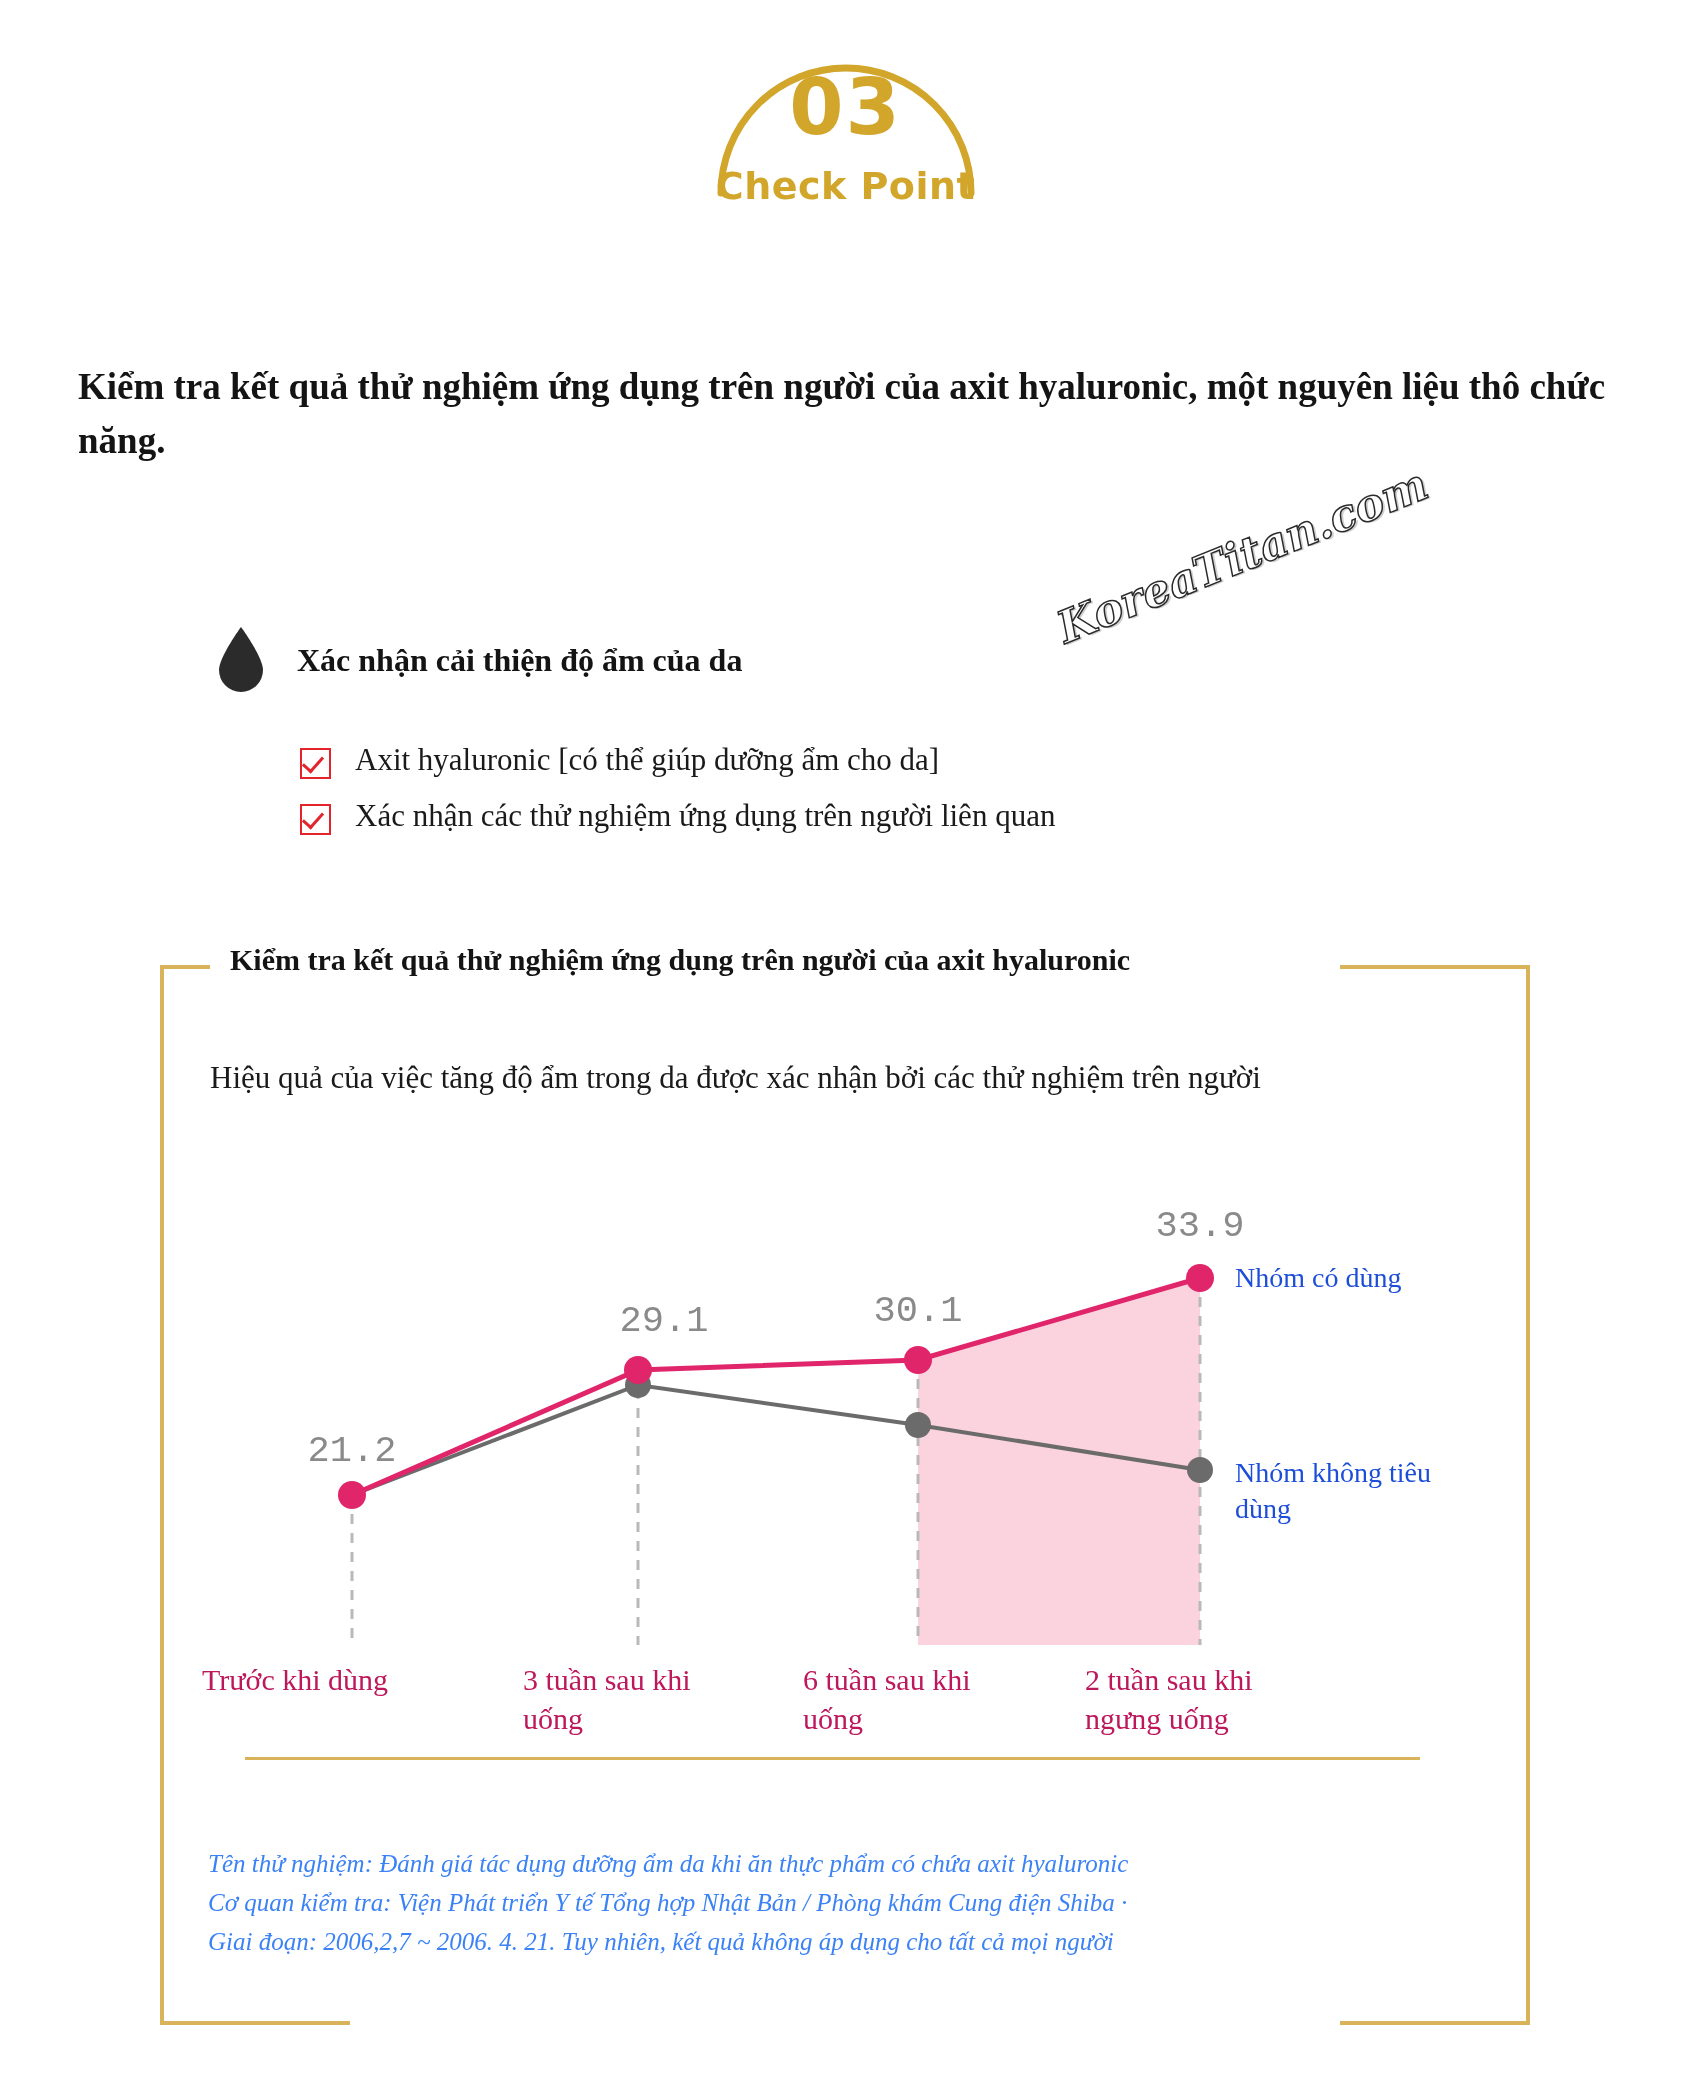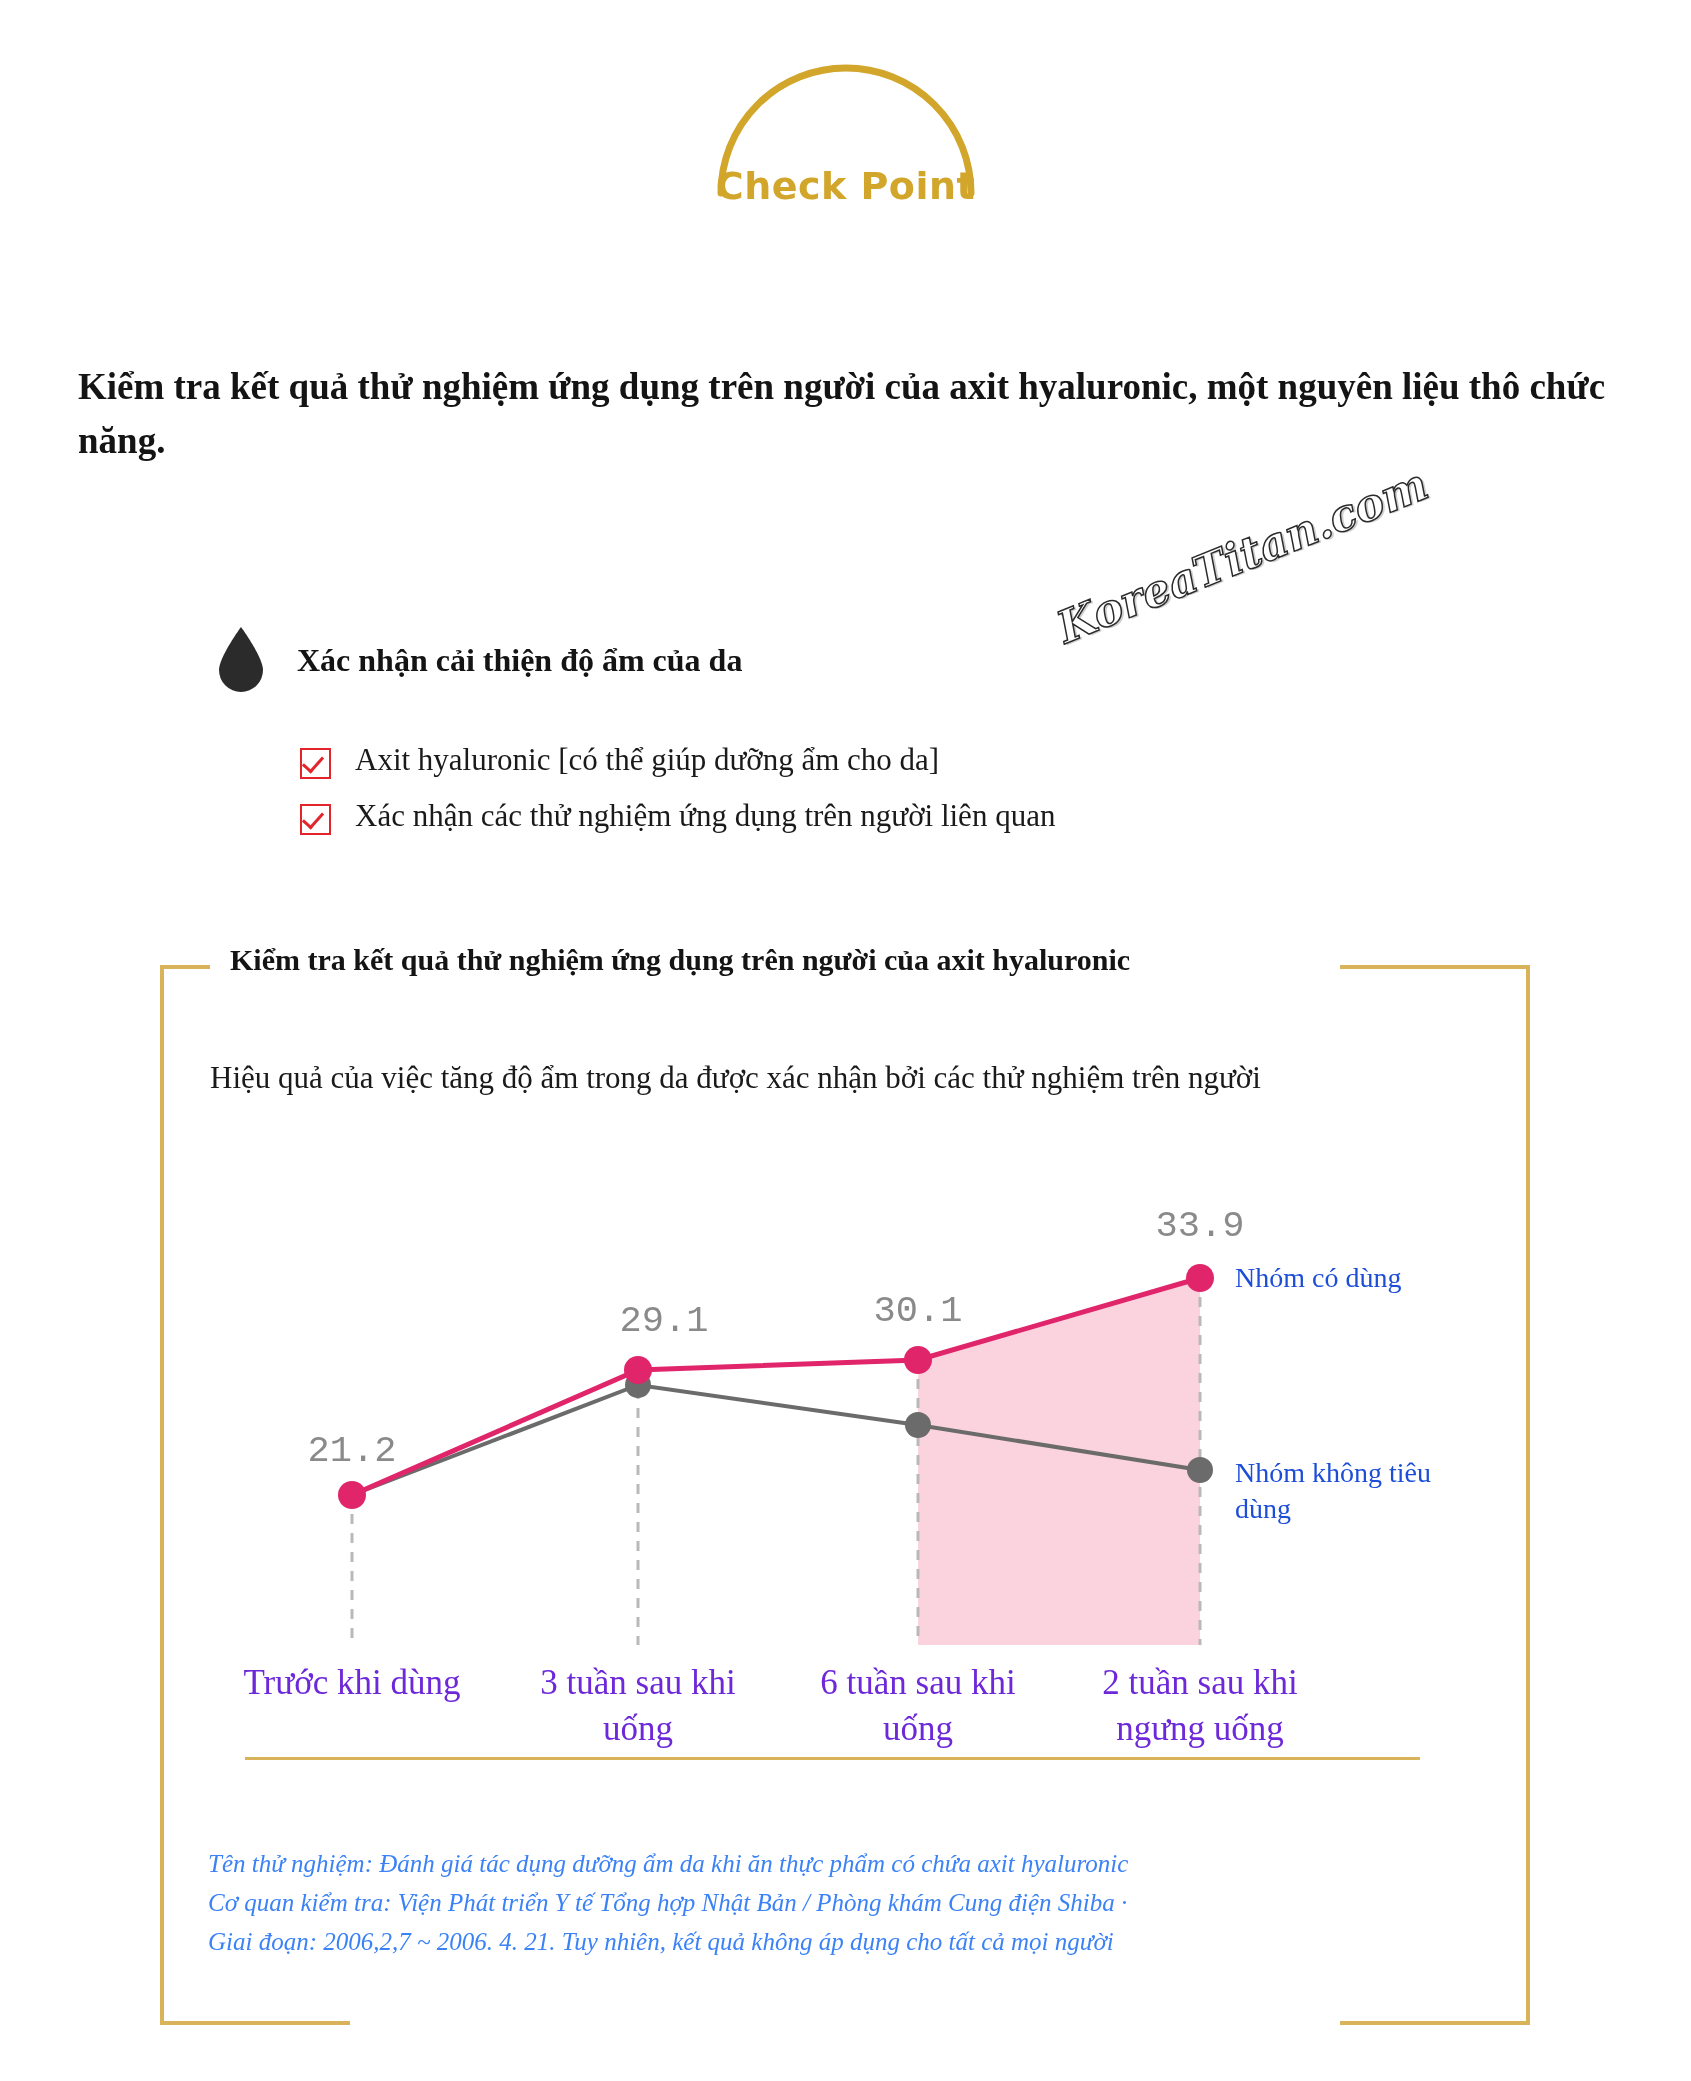--- a/index.html
+++ b/index.html
@@ -198,23 +198,22 @@
   .val-label {
     position: absolute;
     font-family: Liberation Mono, monospace;
     font-size: 37px;
     color: #8a8a8a;
     transform: translateX(-50%);
     white-space: nowrap;
   }
   .x-label {
     position: absolute;
-    font-size: 35px;
-    color: #6d28d9;
-    text-align: center;
+    font-size: 30px;
+    color: #be185d;
     transform: translateX(-50%);
     line-height: 1.3;
   }
   .series-label {
     position: absolute;
     font-size: 28px;
     color: #1d4ed8;
     line-height: 1.3;
   }
   .axis-line {
@@ -241,20 +240,21 @@
 </style>
 </head>
 <body>
 
 <div class="header">
   <div class="badge-arc">
     <svg width="330" height="175" viewBox="0 0 330 175" aria-hidden="true">
       <path d="M40 165 A125 125 0 1 1 290 165" fill="none" stroke="#d2a52b" stroke-width="7" stroke-linecap="round"></path>
       <rect x="95" y="118" width="140" height="60" fill="#ffffff"></rect>
     </svg>
+    <div class="badge-number">03</div>
     <div class="badge-caption">Check Point</div>
   </div>
 </div>
 
 <div class="main-heading">Kiểm tra kết quả thử nghiệm ứng dụng trên người của axit hyaluronic, một nguyên liệu thô chức năng.</div>
 
 <div class="watermark">
   <span>KoreaTitan.com</span>
 </div>
 

